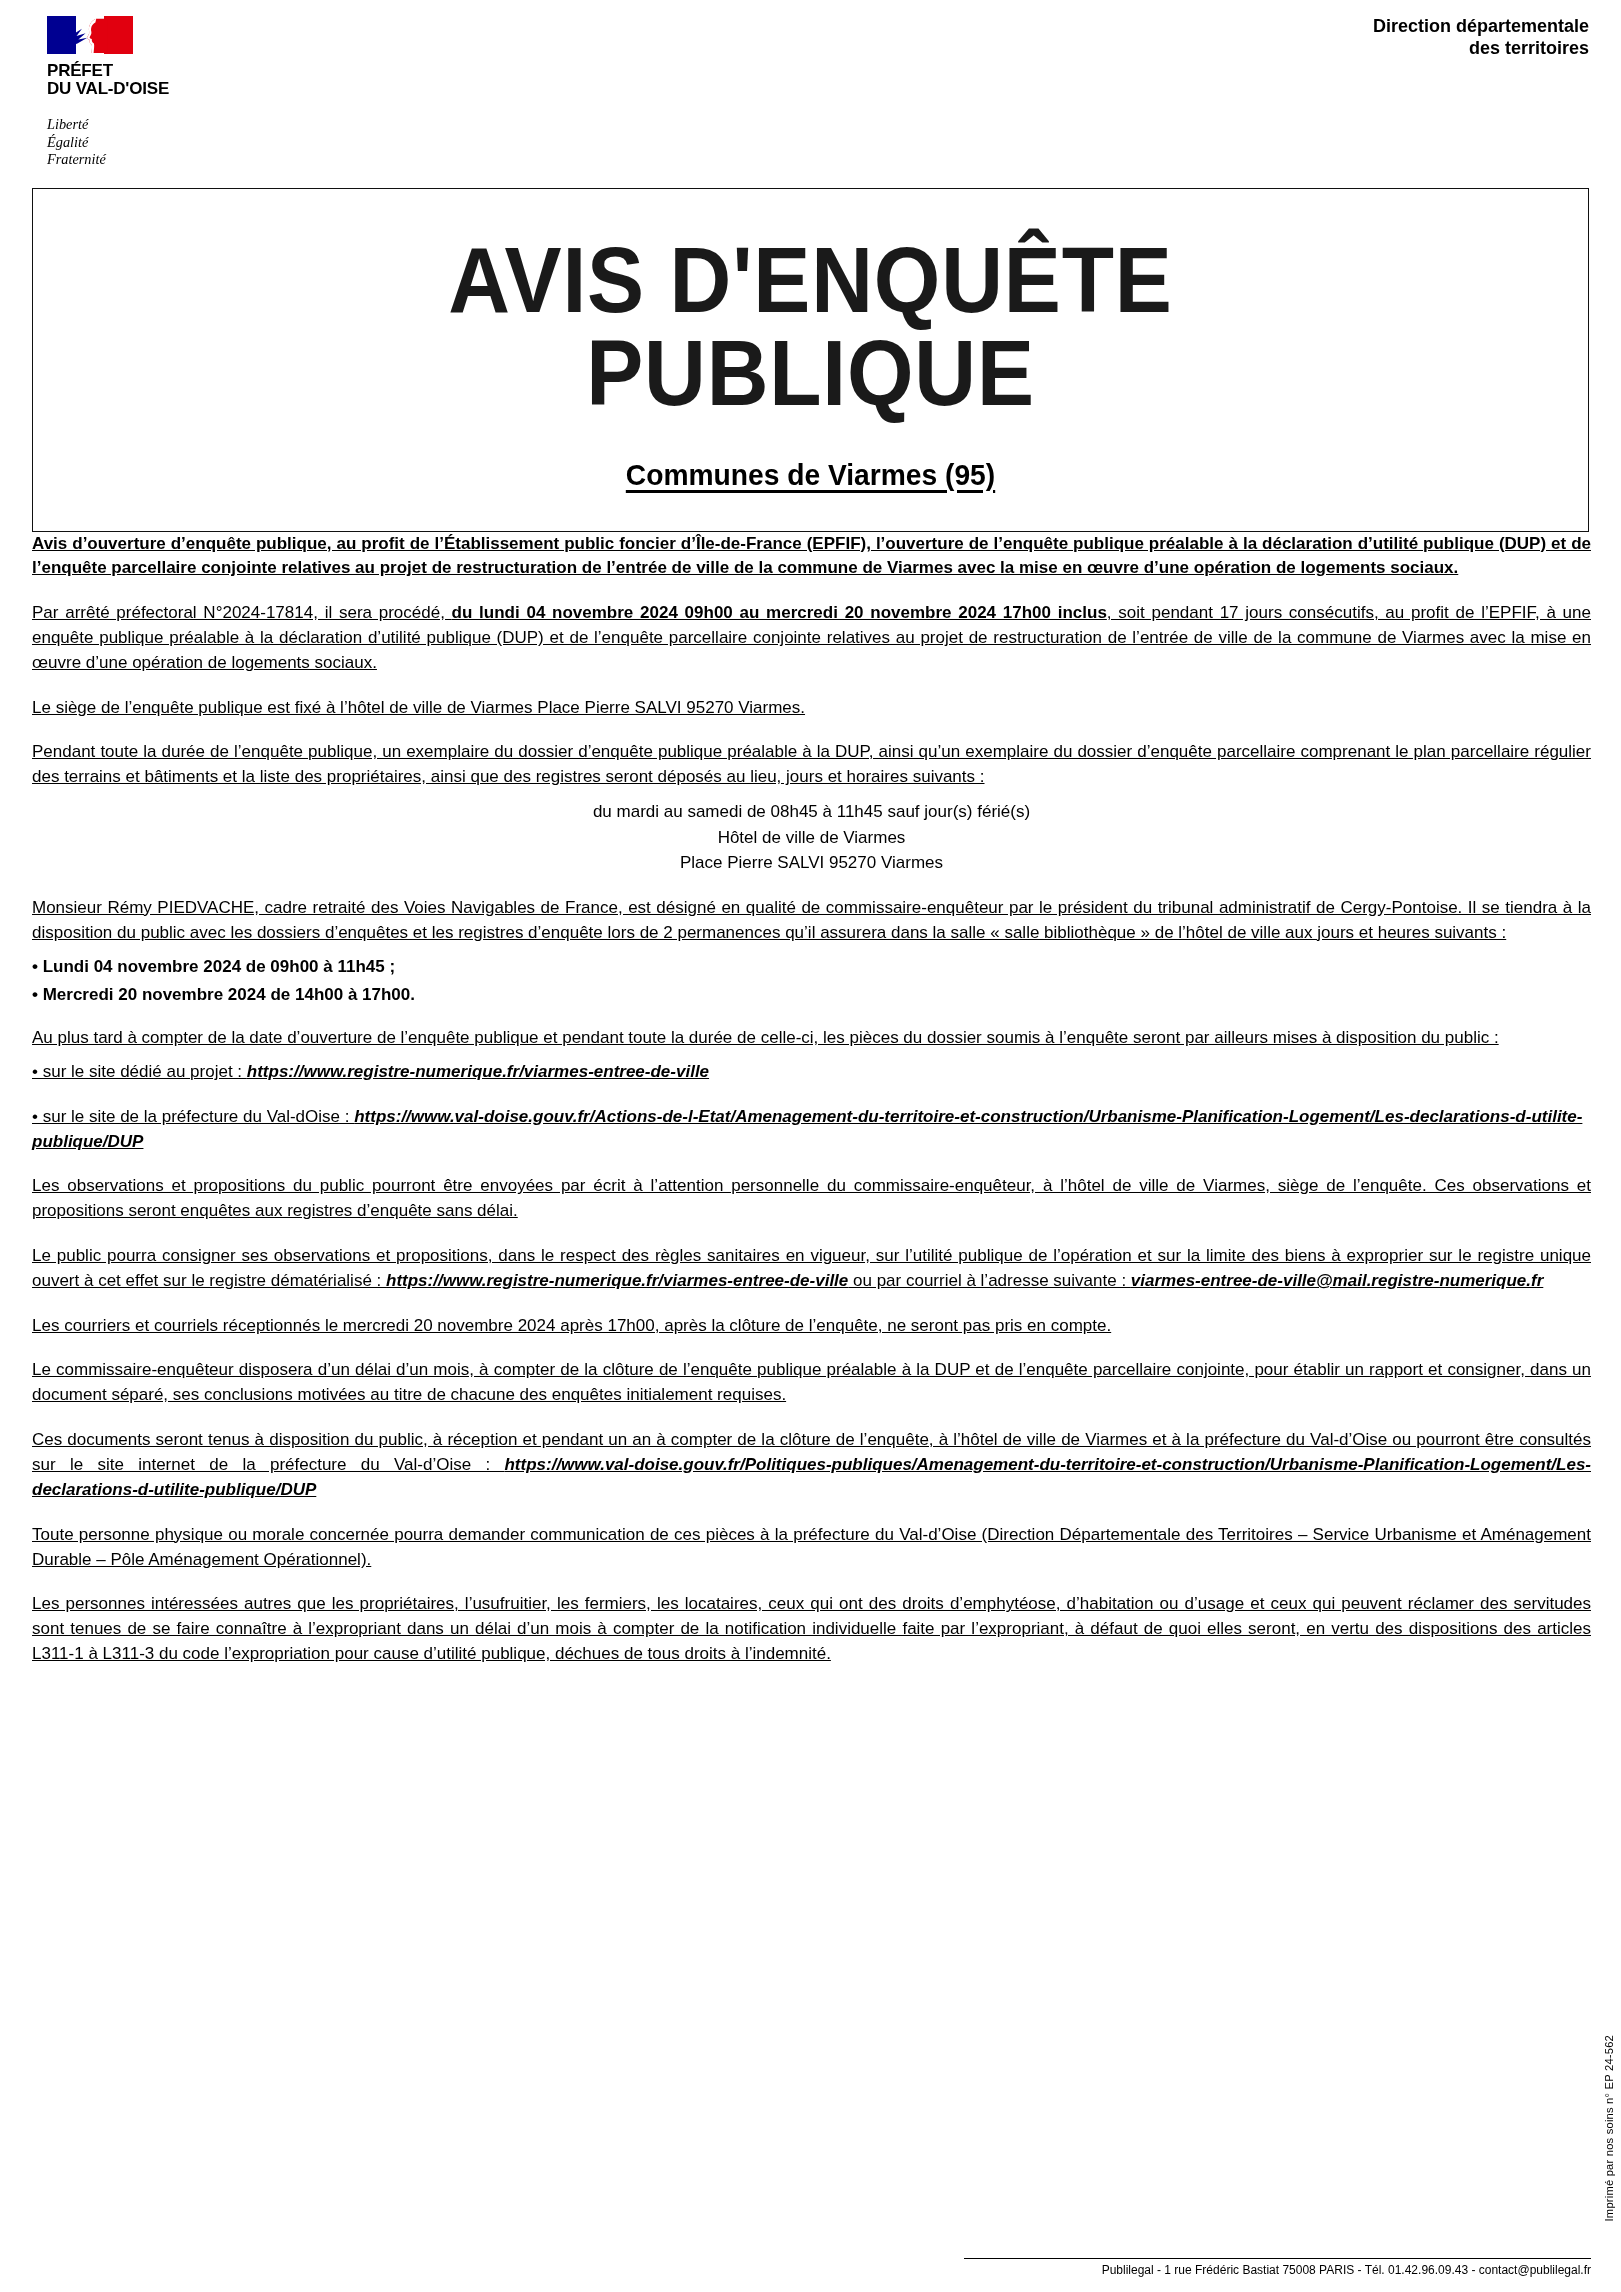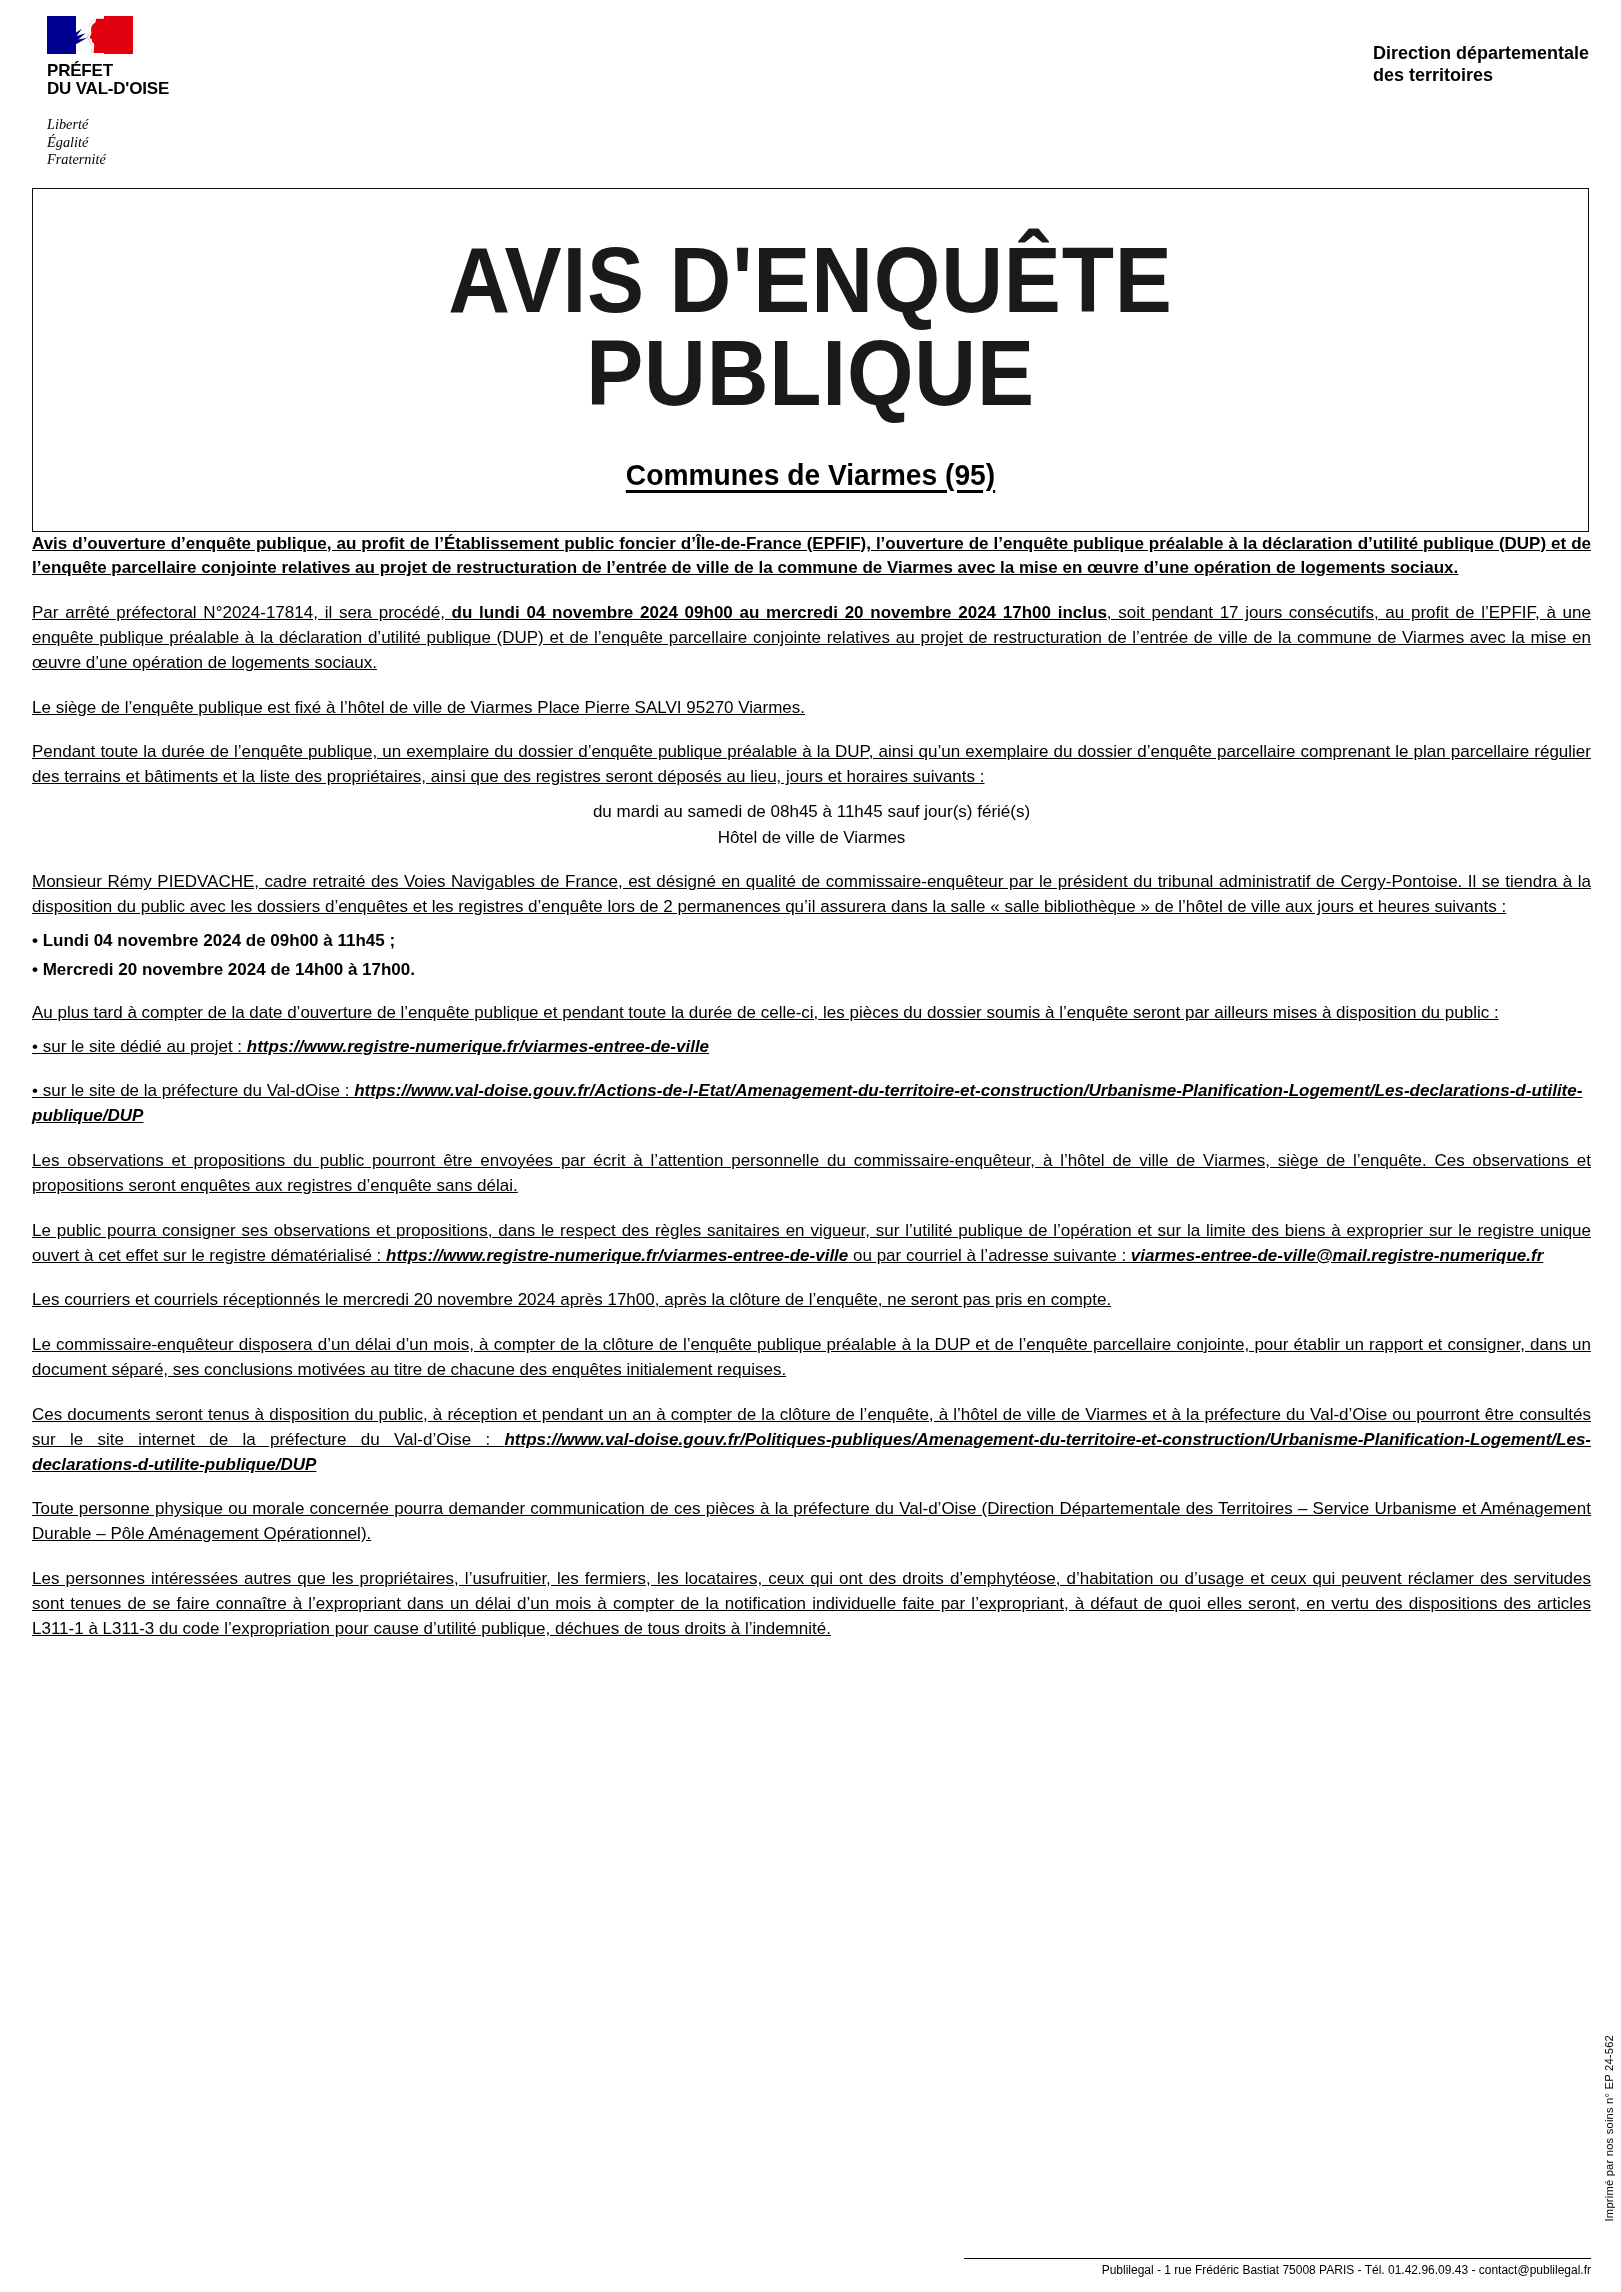--- a/index.html
+++ b/index.html
@@ -58,25 +58,24 @@
   }
   .brand-motto {
     margin-top: 18px;
     font-family: "Liberation Serif", serif;
     font-style: italic;
     font-size: 14.3px;
     line-height: 1.22;
     color: #000;
   }
   .dept {
-    text-align: left;
+    text-align: right;
     font-weight: bold;
     font-size: 18px;
     line-height: 1.22;
-    margin-top: 27px;
     color: #000;
   }
 
   
   .title-box {
     margin: 19.7px 32px 0 32px;
     border: 1.8px solid #111;
     padding: 47px 27px 39px 27px;
     box-sizing: border-box;
     min-height: 269px;
@@ -207,20 +206,21 @@
 
     <p><span>Par arrêté préfectoral N°2024-17814, il sera procédé, </span><span class="b">du lundi 04 novembre 2024 09h00 au mercredi 20 novembre 2024 17h00 inclus</span><span>, soit pendant 17 jours consécutifs, au profit de l’EPFIF, à une enquête publique préalable à la déclaration d’utilité publique (DUP) et de l’enquête parcellaire conjointe relatives au projet de restructuration de l’entrée de ville de la commune de Viarmes avec la mise en œuvre d’une opération de logements sociaux.</span></p>
 
     <p>Le siège de l’enquête publique est fixé à l’hôtel de ville de Viarmes Place Pierre SALVI 95270 Viarmes.</p>
 
     <p class="tight">Pendant toute la durée de l’enquête publique, un exemplaire du dossier d’enquête publique préalable à la DUP, ainsi qu’un exemplaire du dossier d’enquête parcellaire comprenant le plan parcellaire régulier des terrains et bâtiments et la liste des propriétaires, ainsi que des registres seront déposés au lieu, jours et horaires suivants :</p>
 
     <div class="center-block">
       <div>du mardi au samedi de 08h45 à 11h45 sauf jour(s) férié(s)</div>
       <div>Hôtel de ville de Viarmes</div>
+      <div>Place Pierre SALVI 95270 Viarmes</div>
     </div>
 
     <p class="tight">Monsieur Rémy PIEDVACHE, cadre retraité des Voies Navigables de France, est désigné en qualité de commissaire-enquêteur par le président du tribunal administratif de Cergy-Pontoise. Il se tiendra à la disposition du public avec les dossiers d’enquêtes et les registres d’enquête lors de 2 permanences qu’il assurera dans la salle « salle bibliothèque » de l’hôtel de ville aux jours et heures suivants :</p>
 
     <ul class="plain">
       <li class="bullet bullet-b">• Lundi 04 novembre 2024 de 09h00 à 11h45 ;</li>
       <li class="bullet bullet-b bullet-gap">• Mercredi 20 novembre 2024 de 14h00 à 17h00.</li>
     </ul>
 
     <p class="tight">Au plus tard à compter de la date d’ouverture de l’enquête publique et pendant toute la durée de celle-ci, les pièces du dossier soumis à l’enquête seront par ailleurs mises à disposition du public :</p>

